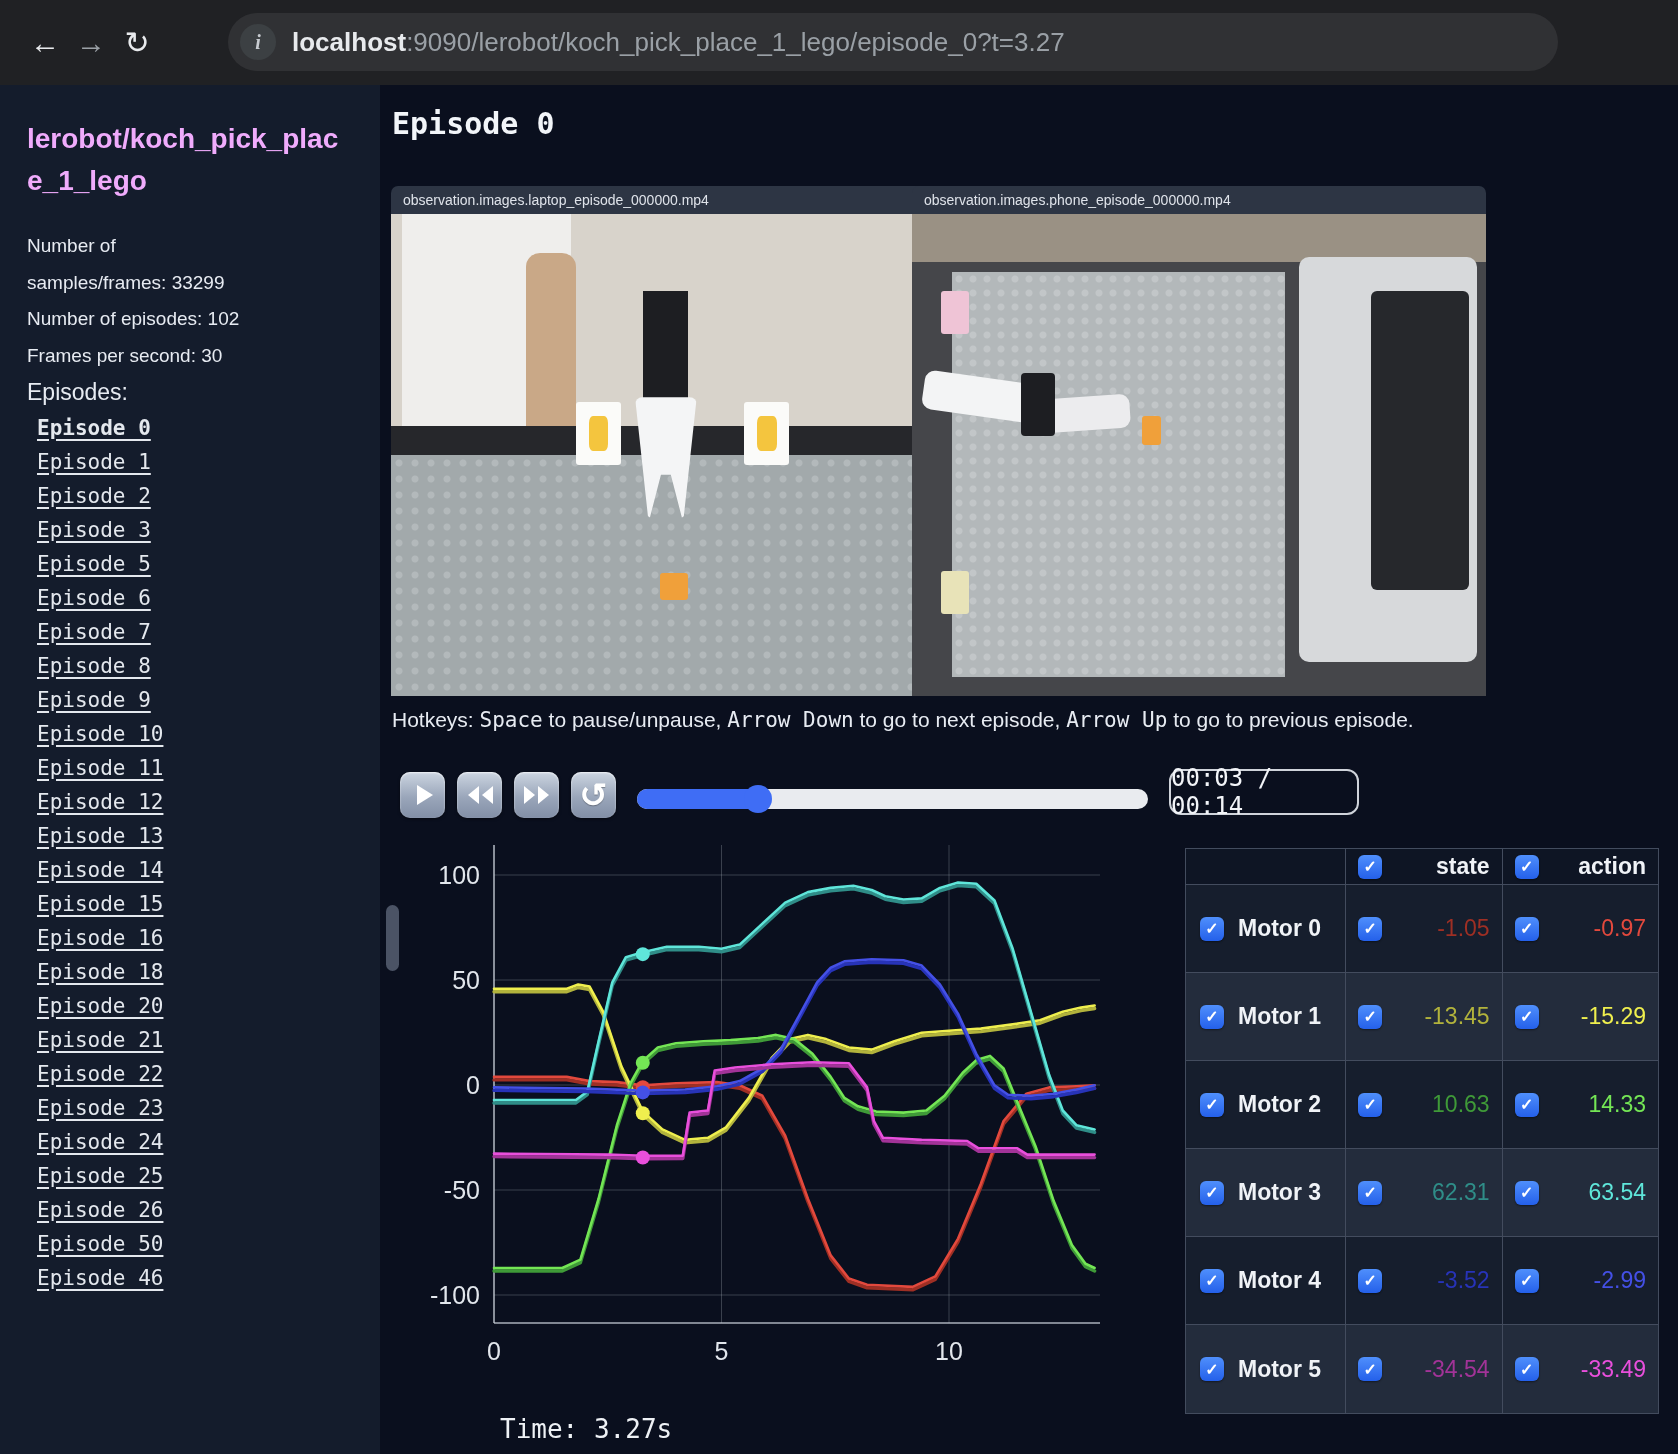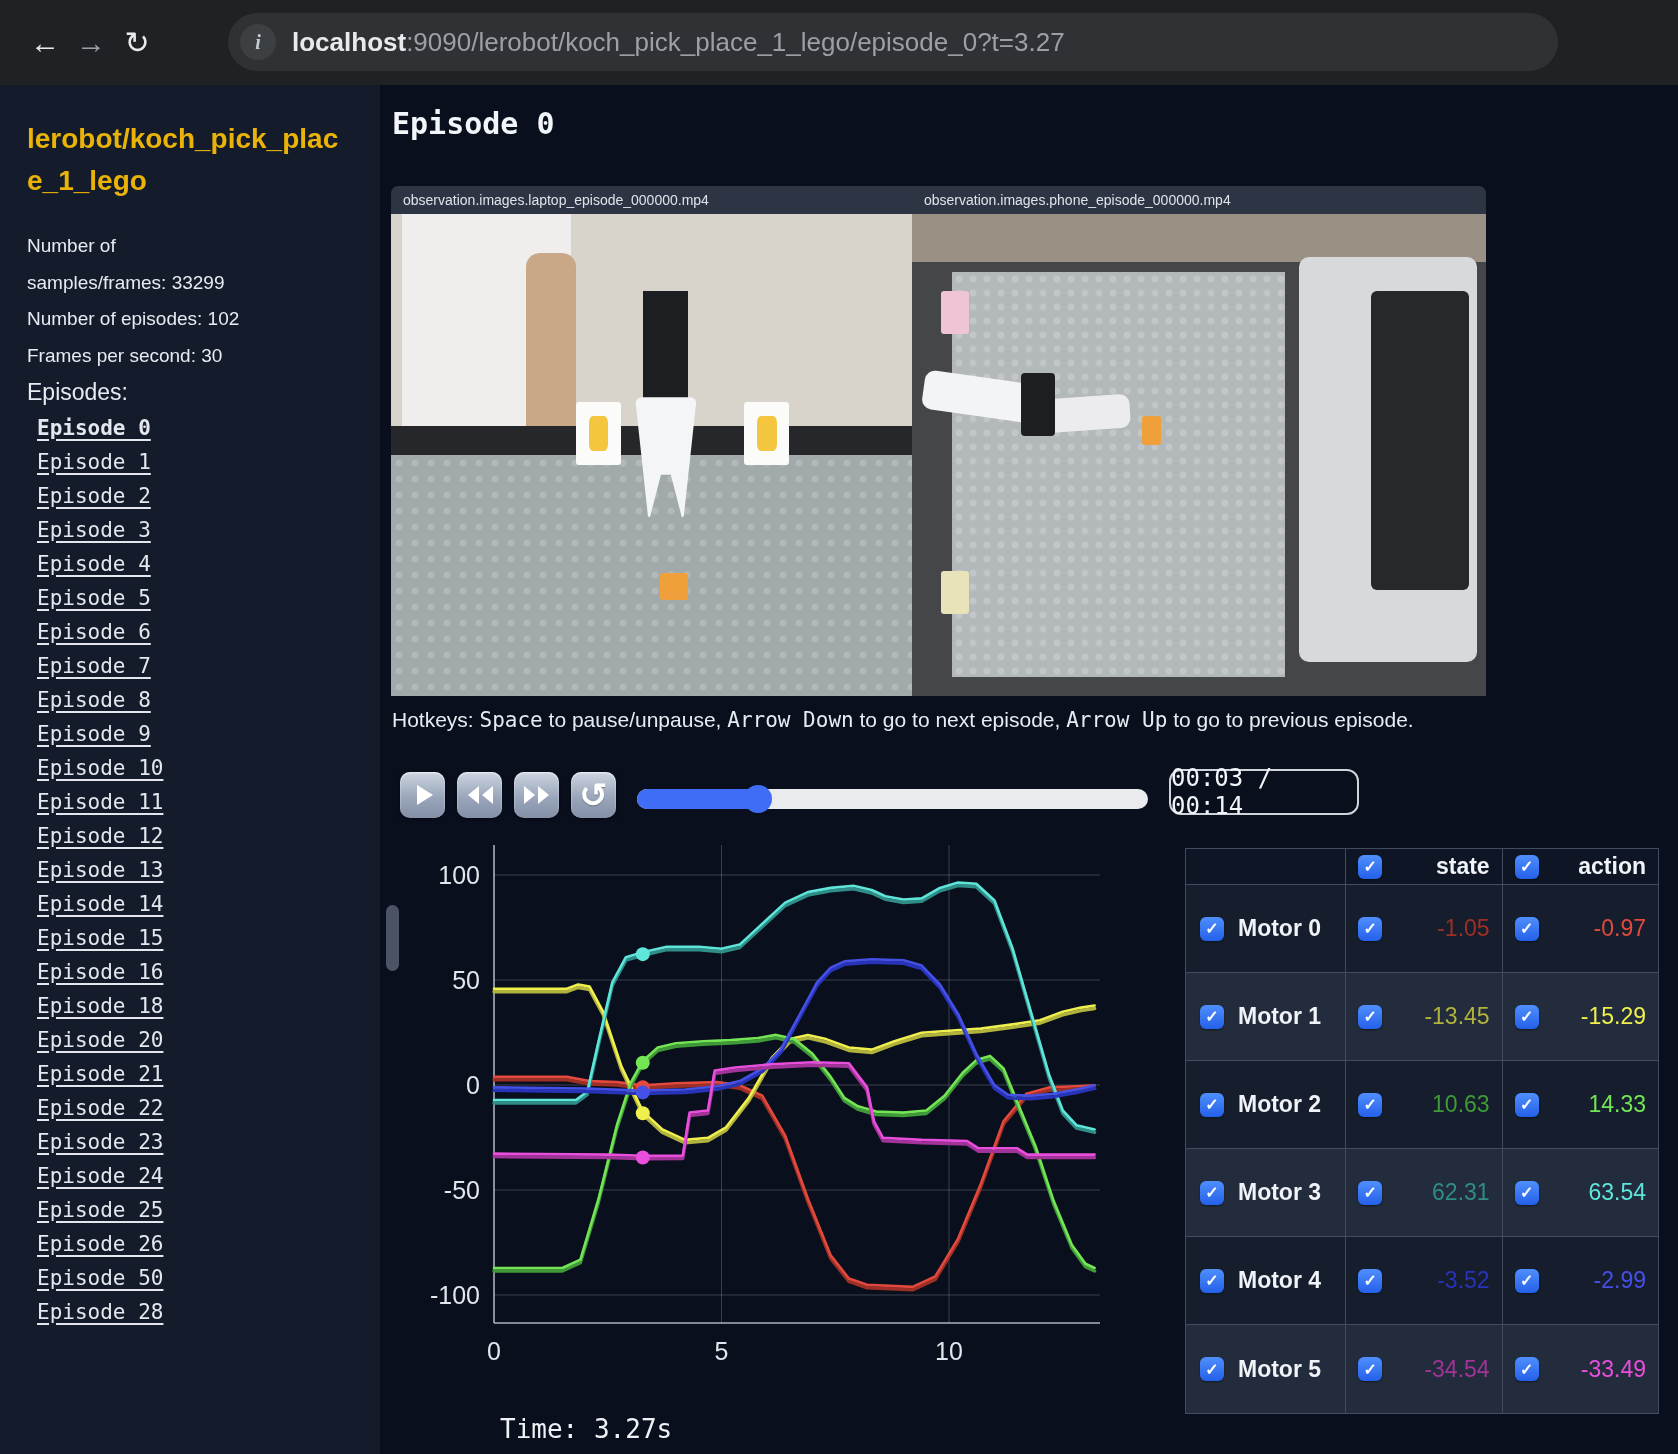--- a/index.html
+++ b/index.html
@@ -19,21 +19,21 @@
   .info-badge { width:36px; height:36px; border-radius:50%; background:#3c4043; color:#c7cbd0;
     display:flex; align-items:center; justify-content:center; margin-left:12px;
     font-size:20px; font-family:"Liberation Serif",serif; font-style:italic; font-weight:bold; }
   .url-text { margin-left:16px; font-size:26px; color:#9aa0a6; white-space:nowrap; }
   .url-text b { color:#e8eaed; font-weight:bold; }
 
   
   .sidebar { position:absolute; left:0; top:85px; width:380px; height:1369px;
     background:#141c2c; color:#e7ebf2; padding:33px 0 0 27px; overflow:hidden; }
   .ds-title { font-size:28px; font-weight:bold; line-height:42px; width:316px;
-    word-break:break-all; color:#eab308; }
+    word-break:break-all; color:#f0abfc; }
   .stats { margin-top:26px; font-size:19px; line-height:36.5px; }
   .ep-label { font-size:23px; line-height:36.5px; }
   .ep-list { list-style:none; margin-top:1px; }
   .ep-list li { line-height:33px; padding-left:10px; }
   .ep-link { font-family:"DejaVu Sans Mono", monospace; font-size:21px; color:#e4e8ee;
     text-decoration:underline; text-underline-offset:4px; cursor:pointer; }
   .ep-link.current { font-weight:bold; }
   .side-scroll-thumb { position:absolute; left:386px; top:905px; width:13px; height:66px;
     border-radius:7px; background:#4b5365; }
 
@@ -139,21 +139,20 @@
         <div>samples/frames: 33299</div>
         <div>Number of episodes: 102</div>
         <div>Frames per second: 30</div>
       </div>
     <div class="ep-label">Episodes:</div>
     <ul class="ep-list" id="episode-list">
         <li><a class="ep-link current">Episode 0</a></li>
         <li><a class="ep-link">Episode 1</a></li>
         <li><a class="ep-link">Episode 2</a></li>
         <li><a class="ep-link">Episode 3</a></li>
-        <li><a class="ep-link">Episode 4</a></li>
         <li><a class="ep-link">Episode 5</a></li>
         <li><a class="ep-link">Episode 6</a></li>
         <li><a class="ep-link">Episode 7</a></li>
         <li><a class="ep-link">Episode 8</a></li>
         <li><a class="ep-link">Episode 9</a></li>
         <li><a class="ep-link">Episode 10</a></li>
         <li><a class="ep-link">Episode 11</a></li>
         <li><a class="ep-link">Episode 12</a></li>
         <li><a class="ep-link">Episode 13</a></li>
         <li><a class="ep-link">Episode 14</a></li>
@@ -161,21 +160,21 @@
         <li><a class="ep-link">Episode 16</a></li>
         <li><a class="ep-link">Episode 18</a></li>
         <li><a class="ep-link">Episode 20</a></li>
         <li><a class="ep-link">Episode 21</a></li>
         <li><a class="ep-link">Episode 22</a></li>
         <li><a class="ep-link">Episode 23</a></li>
         <li><a class="ep-link">Episode 24</a></li>
         <li><a class="ep-link">Episode 25</a></li>
         <li><a class="ep-link">Episode 26</a></li>
         <li><a class="ep-link">Episode 50</a></li>
-        <li><a class="ep-link">Episode 28</a></li>
+        <li><a class="ep-link">Episode 46</a></li>
       </ul>
   </aside>
   <div class="side-scroll-thumb"></div>
 
   <div class="heading">Episode 0</div>
 
   <div class="vpanel" style="left:391px;width:561px;">
     <div class="vtitle">observation.images.laptop_episode_000000.mp4</div>
     <div class="vbody">
       <div class="v1-wall"></div>

